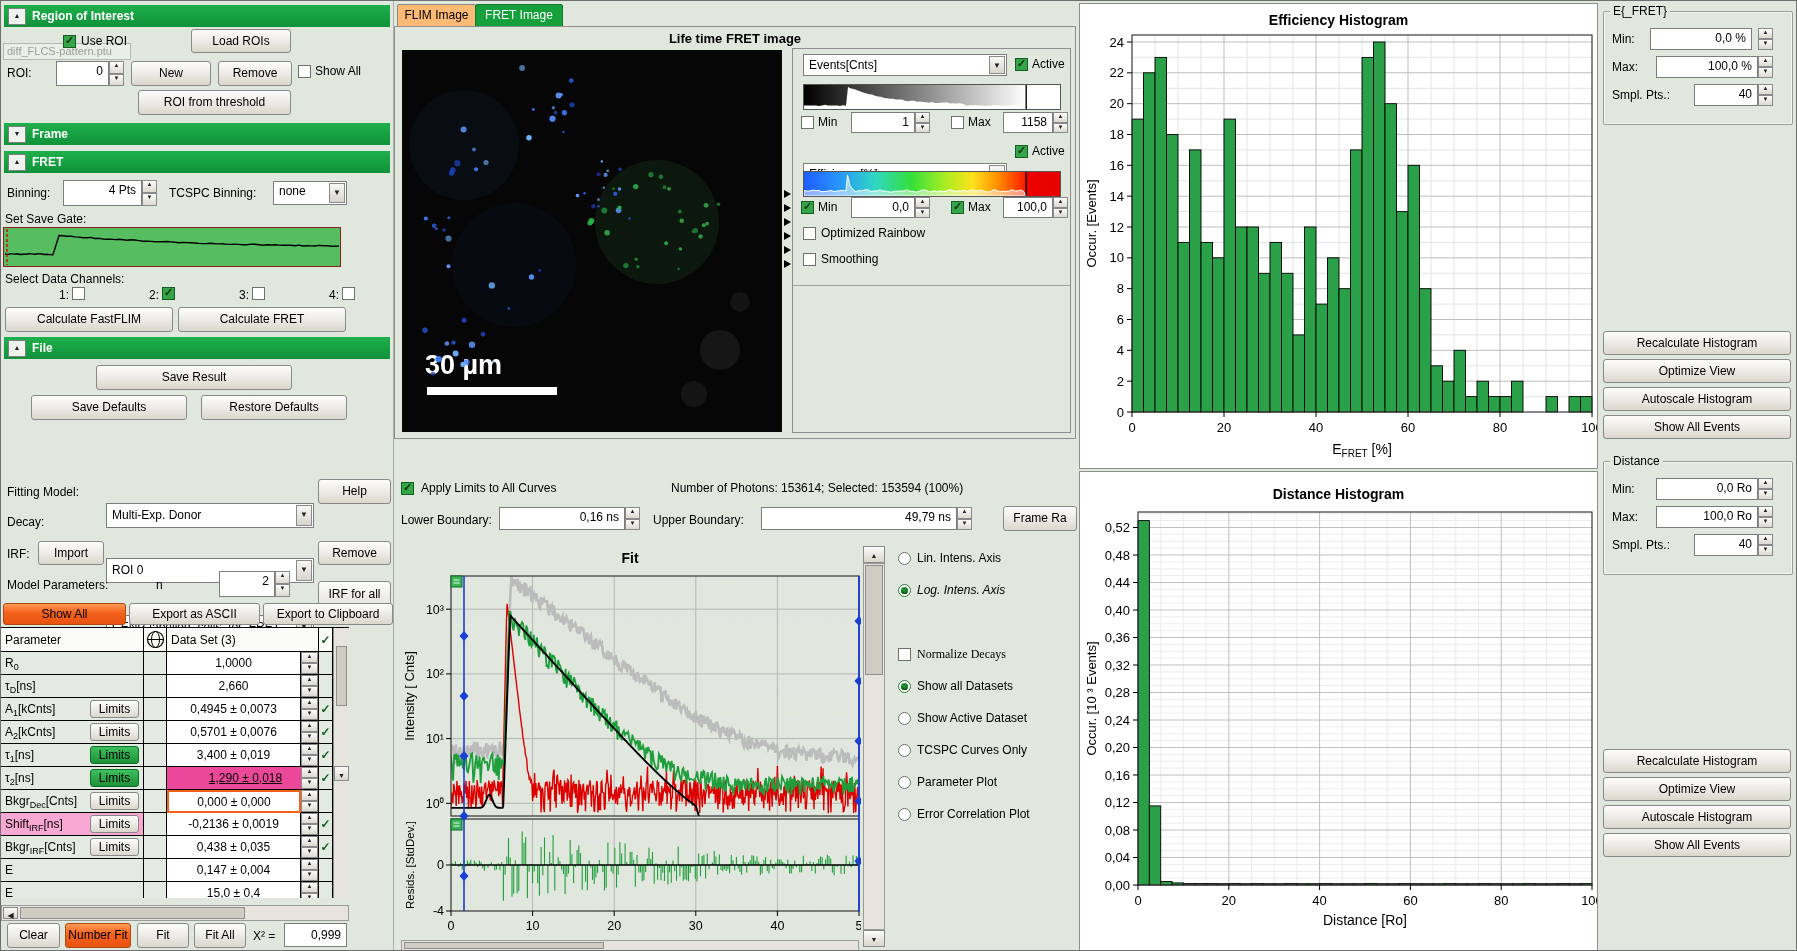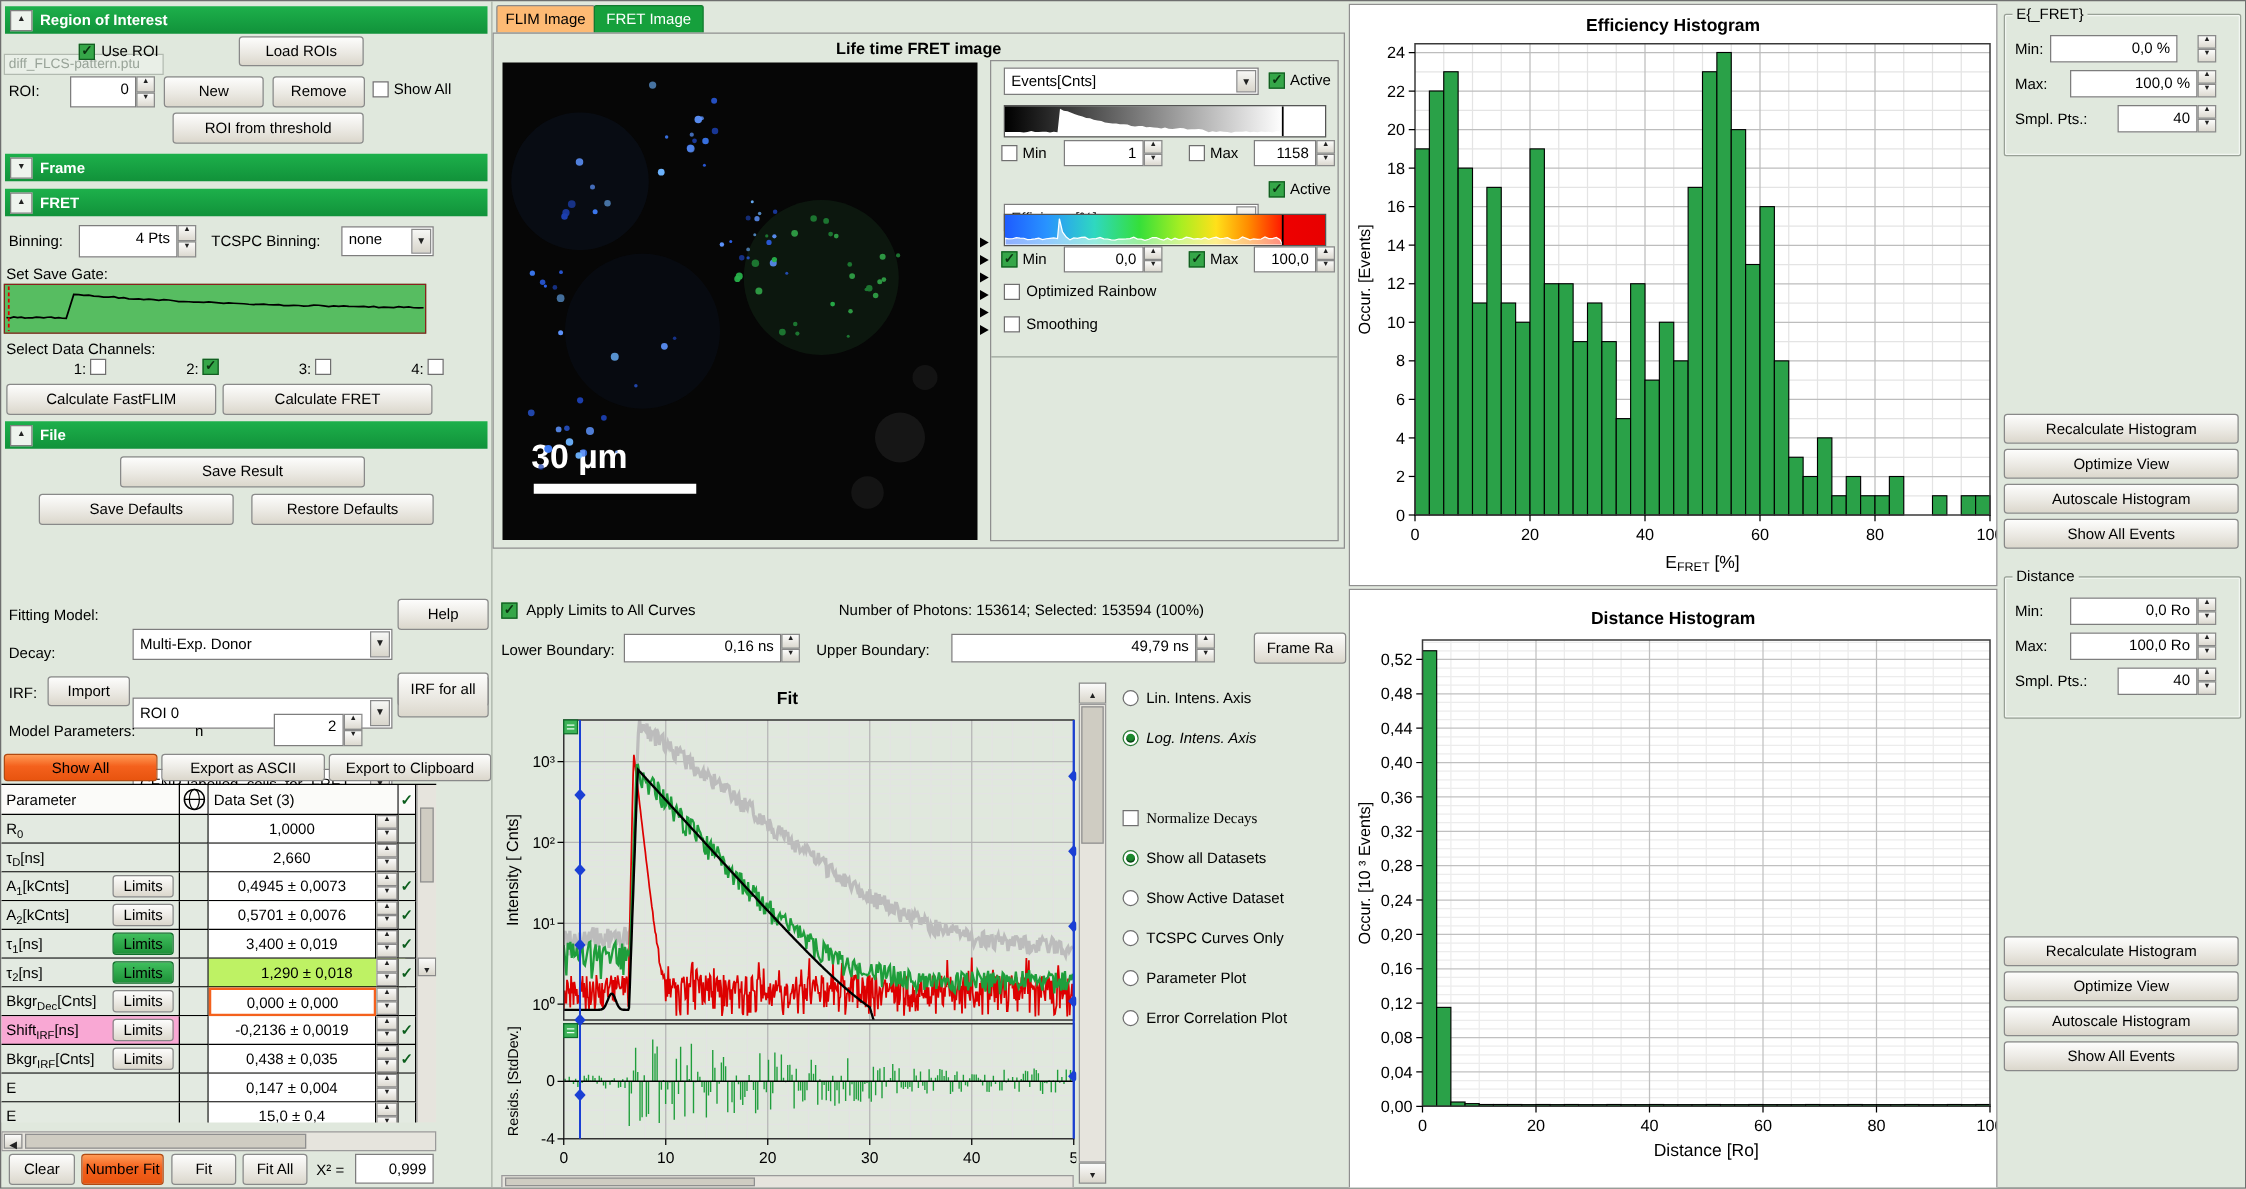--- a/index.html
+++ b/index.html
@@ -123,21 +123,21 @@
     <div class="abs btn" style="left:37px;top:540px;width:66px;height:24px;line-height:22px">Import</div>
     <div class="abs cmb" style="left:105px;top:540px;width:208px;height:24px;line-height:18px">CENP-labelled_cells_for_FRET</div>
     <div class="abs btn" style="left:317px;top:540px;width:73px;height:24px;line-height:22px">Remove</div>
     <span class="abs lbl" style="left:6px;top:577px">Model Parameters:</span>
     <span class="abs lbl" style="left:155px;top:577px">n</span>
     <div class="abs inp" style="left:218px;top:570px;width:56px;height:26px">2</div>
     <span class="abs spn" style="left:274px;top:570px;width:15px;height:26px">
         <i></i>
         <i></i>
       </span>
-    <div class="abs btn" style="left:317px;top:537px;width:73px;height:36px;line-height:24px">IRF for all</div>
+    <div class="abs btn" style="left:317px;top:580px;width:73px;height:36px;line-height:24px">IRF for all</div>
     <div class="abs btn orange" style="left:2px;top:602px;width:123px;height:22px;line-height:20px">Show All</div>
     <div class="abs btn" style="left:128px;top:602px;width:131px;height:22px;line-height:20px">Export as ASCII</div>
     <div class="abs btn" style="left:262px;top:602px;width:130px;height:22px;line-height:20px">Export to Clipboard</div>
 
     <div id="param-table" class="abs" style="left:0;top:626px;width:348px;height:270px;overflow:hidden;border-top:1px solid #000">
         <div style="position: absolute; left: 0px; top: 0px; width: 332px; height: 24px;">
           <div style="position: absolute; left: 0px; top: 0px; width: 143px; height: 100%; background: rgb(251, 251, 249); border-right: 1px solid rgb(0, 0, 0); border-bottom: 1px solid rgb(0, 0, 0); box-sizing: border-box; display: flex; align-items: center; justify-content: flex-start; padding: 0px 4px; overflow: hidden; white-space: nowrap;">Parameter</div>
           <div style="position: absolute; left: 143px; top: 0px; width: 23px; height: 100%; background: rgb(251, 251, 249); border-right: 1px solid rgb(0, 0, 0); border-bottom: 1px solid rgb(0, 0, 0); box-sizing: border-box; display: flex; align-items: center; justify-content: center; padding: 0px 4px; overflow: hidden; white-space: nowrap;">
             <svg width="19" height="19" style="position:absolute;left:2px;top:2px">
               <circle cx="9.5" cy="9.5" r="8" fill="none" stroke="#000" stroke-width="1.2"></circle>
@@ -231,21 +231,21 @@
           <div style="position: absolute; left: 318px; top: 0px; width: 14px; height: 100%; background: rgb(227, 234, 225); border-right: 1px solid rgb(0, 0, 0); border-bottom: 1px solid rgb(0, 0, 0); box-sizing: border-box; display: flex; align-items: center; justify-content: center; padding: 0px; overflow: hidden; white-space: nowrap; color: rgb(11, 94, 29); font-weight: bold;">✓</div>
         </div>
         <div style="position: absolute; left: 0px; top: 139px; width: 332px; height: 23px;">
           <div style="position: absolute; left: 0px; top: 0px; width: 143px; height: 100%; background: rgb(227, 234, 225); border-right: 1px solid rgb(0, 0, 0); border-bottom: 1px solid rgb(0, 0, 0); box-sizing: border-box; display: flex; align-items: center; justify-content: flex-start; padding: 0px 4px; overflow: hidden; white-space: nowrap;">
             <span>τ</span>
             <span class="subsc">2</span>
             <span>[ns]</span>
             <div class="btn gLim" style="position: absolute; left: 89px; top: 2px; width: 49px; height: 18px; line-height: 16px; font-size: 12px;">Limits</div>
           </div>
           <div style="position: absolute; left: 143px; top: 0px; width: 23px; height: 100%; background: rgb(227, 234, 225); border-right: 1px solid rgb(0, 0, 0); border-bottom: 1px solid rgb(0, 0, 0); box-sizing: border-box; display: flex; align-items: center; justify-content: center; padding: 0px 4px; overflow: hidden; white-space: nowrap;"></div>
-          <div style="position: absolute; left: 166px; top: 0px; width: 158px; height: 100%; background: #bef264; border-right: 1px solid rgb(0, 0, 0); border-bottom: 1px solid rgb(0, 0, 0); box-sizing: border-box; display: flex; align-items: center; justify-content: center; padding: 0px 4px; overflow: hidden; white-space: nowrap;">1,290 ± 0,018</div>
+          <div style="position: absolute; left: 166px; top: 0px; width: 158px; height: 100%; background: #ec4899; border-right: 1px solid rgb(0, 0, 0); border-bottom: 1px solid rgb(0, 0, 0); box-sizing: border-box; display: flex; align-items: center; justify-content: center; padding: 0px 4px; overflow: hidden; white-space: nowrap; text-decoration: underline;">1,290 ± 0,018</div>
           <div style="position: absolute; left: 300px; top: 0px; width: 18px; height: 100%; background: rgb(233, 231, 224); border-right: 1px solid rgb(0, 0, 0); border-bottom: 1px solid rgb(0, 0, 0); box-sizing: border-box; display: flex; align-items: center; justify-content: center; padding: 0px 4px; overflow: hidden; white-space: nowrap;">
             <span class="spn" style="position: absolute; left: 0px; top: 0px; width: 100%; height: 100%; display: flex; flex-direction: column;">
               <i></i>
               <i></i>
             </span>
           </div>
           <div style="position: absolute; left: 318px; top: 0px; width: 14px; height: 100%; background: rgb(227, 234, 225); border-right: 1px solid rgb(0, 0, 0); border-bottom: 1px solid rgb(0, 0, 0); box-sizing: border-box; display: flex; align-items: center; justify-content: center; padding: 0px; overflow: hidden; white-space: nowrap; color: rgb(11, 94, 29); font-weight: bold;">✓</div>
         </div>
         <div style="position: absolute; left: 0px; top: 162px; width: 332px; height: 23px;">
           <div style="position: absolute; left: 0px; top: 0px; width: 143px; height: 100%; background: rgb(227, 234, 225); border-right: 1px solid rgb(0, 0, 0); border-bottom: 1px solid rgb(0, 0, 0); box-sizing: border-box; display: flex; align-items: center; justify-content: flex-start; padding: 0px 4px; overflow: hidden; white-space: nowrap;">
@@ -1018,21 +1018,21 @@
         <text x="512" y="433" text-anchor="middle" font-size="13">100</text>
         <text x="16" y="226.5" text-anchor="middle" font-size="13" transform="rotate(-90 16 226.5)">Occur. [10 ³ Events]</text>
         <text x="285" y="453" text-anchor="middle" font-size="14">Distance [Ro]</text>
       </svg>
   </div>
 
   <div id="rp" class="abs" style="left:1597px;top:0;width:200px;height:951px">
     <div id="grp-efret" class="abs grp" style="left:5px;top:10px;width:188px;height:112px">
         <b>E{_FRET}</b>
         <span style="position: absolute; left: 8px; top: 20px; white-space: nowrap;">Min:</span>
-        <div class="inp" style="position: absolute; left: 36px; top: 16px; width: 102px; height: 22px;">0,0 %</div>
+        <div class="inp" style="position: absolute; left: 46px; top: 16px; width: 102px; height: 22px;">0,0 %</div>
         <span class="spn" style="position: absolute; left: 154px; top: 16px; width: 15px; height: 22px; display: flex; flex-direction: column;">
           <i></i>
           <i></i>
         </span>
         <span style="position: absolute; left: 8px; top: 48px; white-space: nowrap;">Max:</span>
         <div class="inp" style="position: absolute; left: 52px; top: 44px; width: 102px; height: 22px;">100,0 %</div>
         <span class="spn" style="position: absolute; left: 154px; top: 44px; width: 15px; height: 22px; display: flex; flex-direction: column;">
           <i></i>
           <i></i>
         </span>

